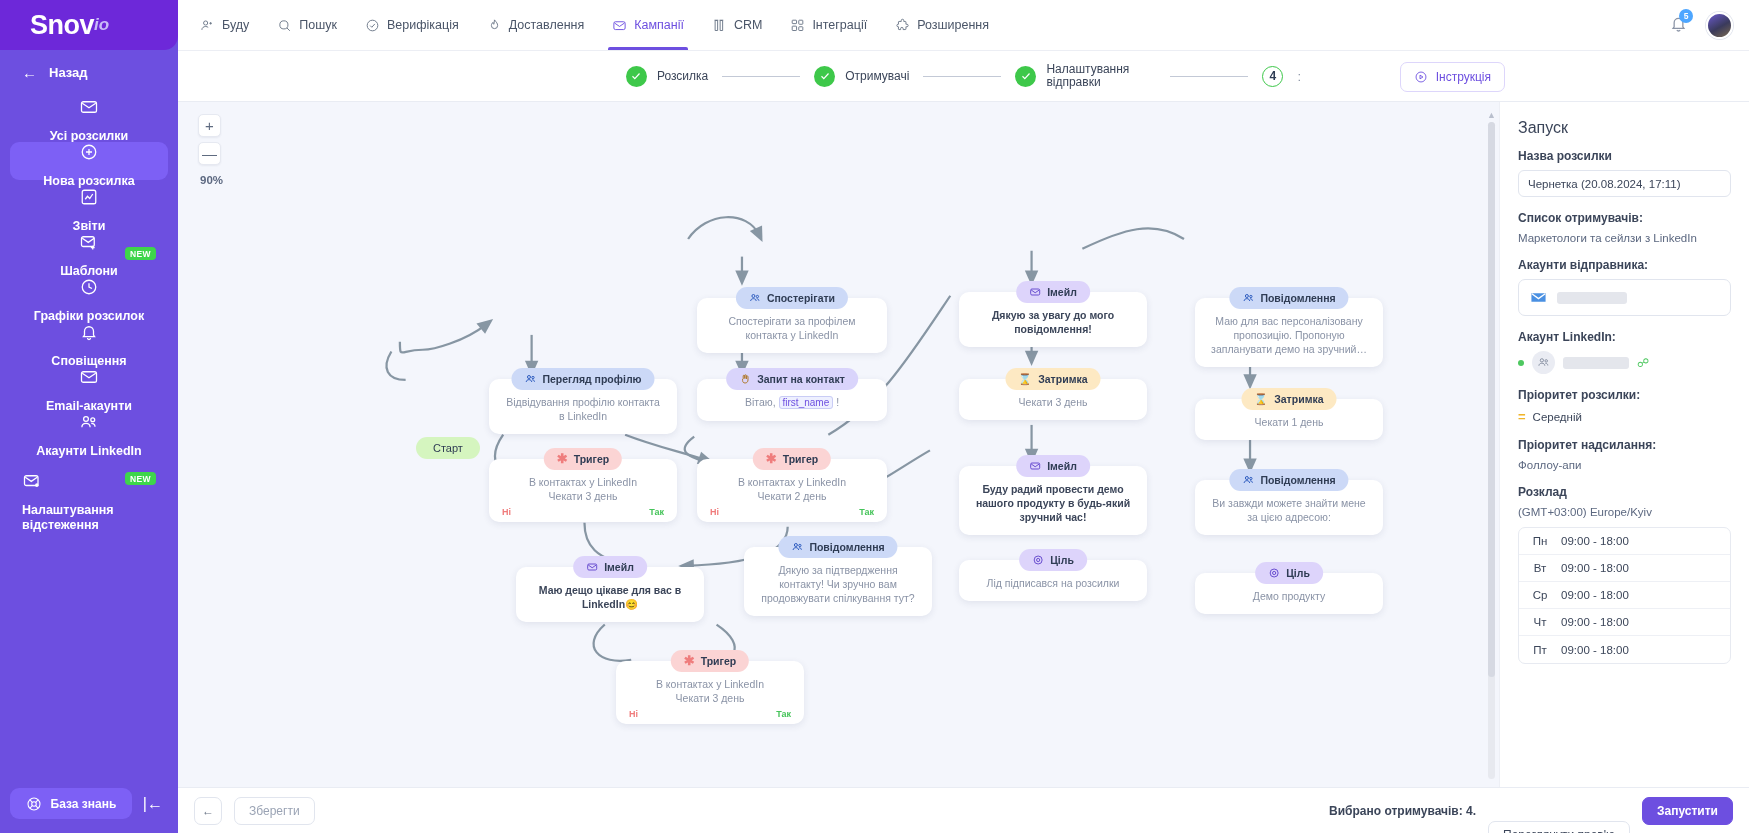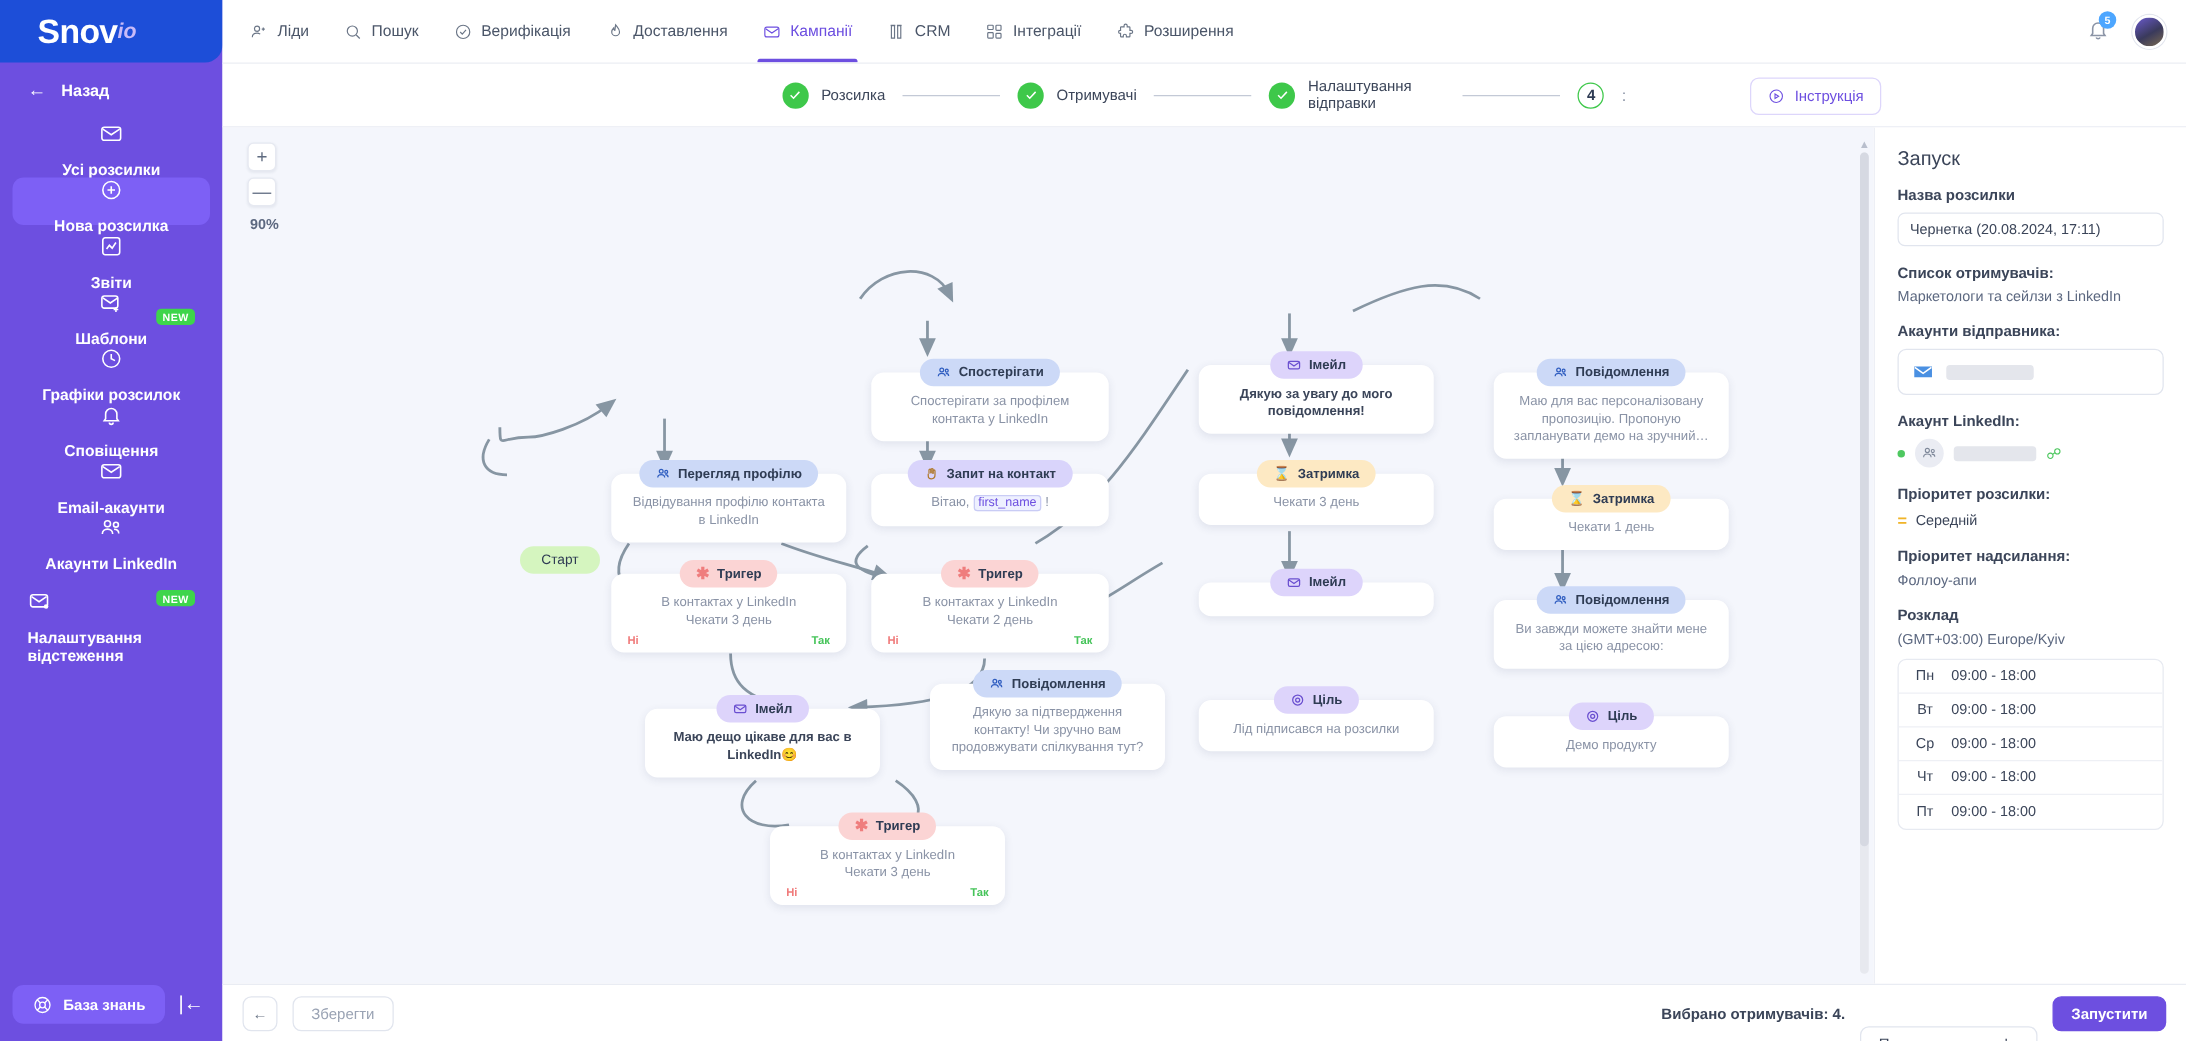--- a/index.html
+++ b/index.html
@@ -13,21 +13,21 @@
   #app { position:relative; width:1749px; height:833px; display:flex; }
 
   
   #sidebar {
     width:178px; height:833px; background:#6d4fe0;
     position:relative; flex:0 0 178px;
     display:flex; flex-direction:column;
   }
   #logo {
     height:50px; display:flex; align-items:center; padding-left:30px;
-    background:#1d4ed8; border-bottom-right-radius:14px;
+    background:#6d28d9; border-bottom-right-radius:14px;
   }
   #logo .word { font-size:27px; font-weight:bold; color:#fff; letter-spacing:-.5px; }
   #logo .io { font-size:17px; color:#c9bbf8; font-style:italic; font-weight:bold; }
 
   .side-back {
     display:flex; align-items:center; gap:12px;
     padding:14px 0 14px 22px; color:#fff; font-weight:bold; font-size:13px;
     cursor:pointer;
   }
   .side-back .arr { font-size:15px; }
@@ -356,21 +356,21 @@
 
     <div id="topbar">
       <div class="topnav">
 
         <div class="topnav-item">
           <svg viewBox="0 0 24 24">
               <circle cx="9" cy="8" r="3.3"></circle>
               <path d="M3 19c0-3.3 2.7-5.4 6-5.4 1.6 0 3 .5 4.1 1.3"></path>
               <path d="M17 6.5v4M15 8.5h4"></path>
             </svg>
-          <span>Ліди</span>
+          <span>Буду</span>
         </div>
 
         <div class="topnav-item">
           <svg viewBox="0 0 24 24">
               <circle cx="11" cy="11" r="6.5"></circle>
               <path d="M16 16l4.5 4.5"></path>
             </svg>
           <span>Пошук</span>
         </div>
 
@@ -670,20 +670,21 @@
         </div>
 
         <div class="node" style="left:781px; top:364px; width:188px;">
           <div class="chip viol">
             <svg viewBox="0 0 24 24" fill="none" stroke="#6a4fd0" stroke-width="2">
                 <rect x="3" y="6" width="18" height="12" rx="2.5"></rect>
                 <path d="M4 8l8 5.5L20 8"></path>
               </svg>
             <span>Імейл</span>
           </div>
+          <div class="body bold">Буду радий провести демо нашого продукту в будь-який зручний час!</div>
         </div>
 
         <div class="node" style="left:781px; top:458px; width:188px;">
           <div class="chip viol">
             <svg viewBox="0 0 24 24" fill="none" stroke="#6a4fd0" stroke-width="2">
                 <circle cx="12" cy="12" r="8"></circle>
                 <circle cx="12" cy="12" r="3.2"></circle>
               </svg>
             <span>Ціль</span>
           </div>

